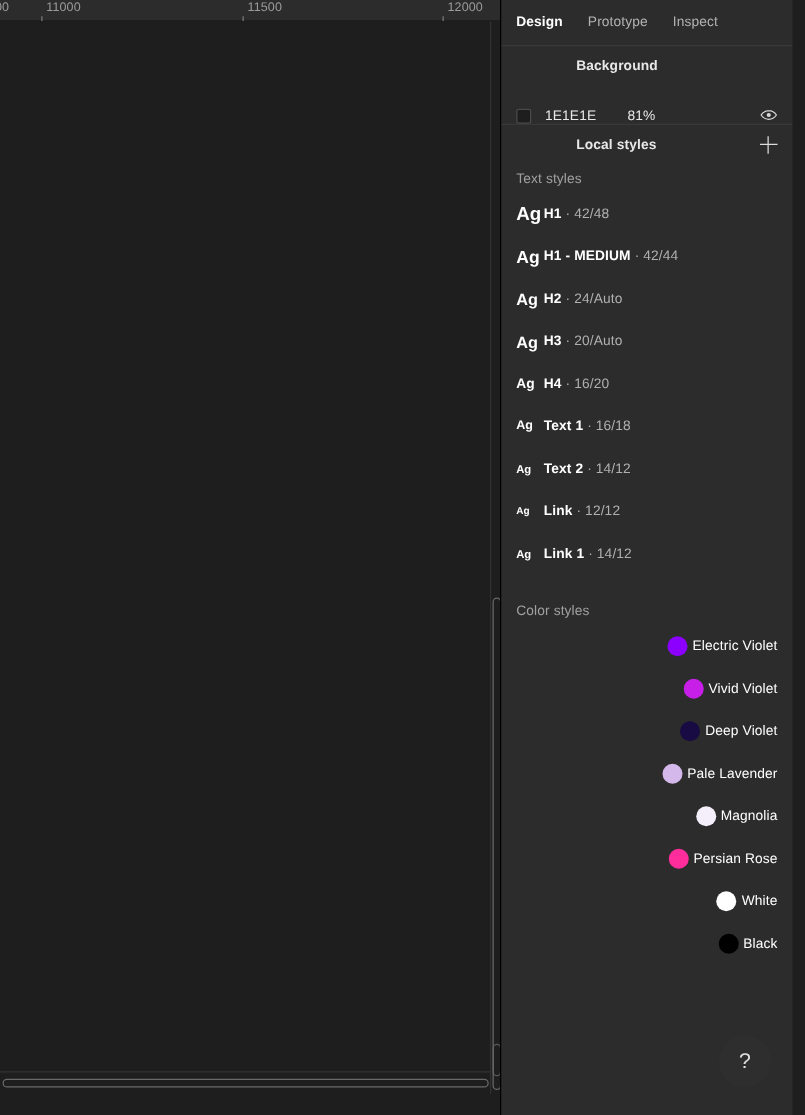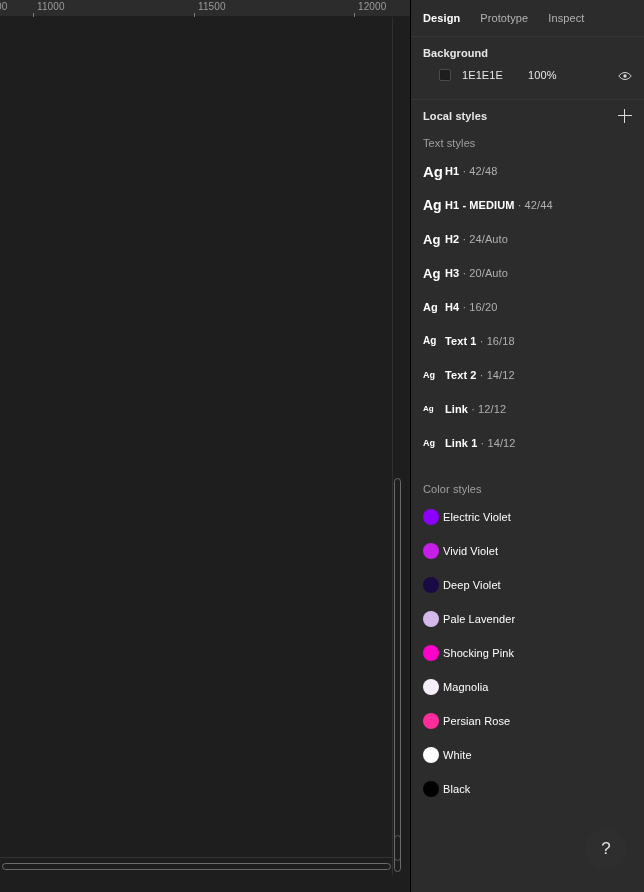--- a/index.html
+++ b/index.html
@@ -65,21 +65,21 @@
     background: transparent;
   }
   .hscroll-stub {
     position: absolute; left: 394px; bottom: 14px;
     width: 7px; height: 26px;
     border: 1px solid #5a5a5a; border-radius: 4px;
   }
 
   
   .panel {
-    position: absolute; left: 410px; top: 0;
+    position: absolute; left: 400px; top: 0;
     width: 234px; height: 892px;
     background: #2c2c2c;
     border-left: 1px solid #000;
     overflow: hidden;
   }
   .tabs {
     display: flex; align-items: center;
     height: 37px; padding: 0 12px; gap: 20px;
     border-bottom: 1px solid #383838;
   }
@@ -90,26 +90,27 @@
   .tab.active { color: #fff; font-weight: bold; }
 
   .section { padding: 0 12px; }
   .section-head {
     display: flex; align-items: center; justify-content: space-between;
     height: 32px;
   }
   .section-title {
     font-size: 11px; font-weight: bold; color: #e8e8e8;
     letter-spacing: .1px;
+    margin-left: 48px;
   }
   .divider { height: 1px; background: #383838; margin: 0; }
 
   .bg-row {
-    display: flex; align-items: flex-start; height: 30px;
-    padding: 0 12px; gap: 0; margin-left: 16px;
+    display: flex; align-items: flex-end; height: 30px;
+    padding: 0 12px; gap: 0;
   }
   .swatch-sq {
     width: 12px; height: 12px; border-radius: 2px;
     border: 1px solid #4a4a4a; flex: none;
   }
   .hexval {
     font-size: 11px; color: #e8e8e8; margin-left: 11px;
     width: 66px; letter-spacing: .1px;
   }
   .opval { font-size: 11px; color: #e8e8e8; letter-spacing: .1px; }
@@ -138,21 +139,21 @@
     text-align: left; line-height: 1;
   }
   .style-name {
     font-size: 11px; color: #fff; font-weight: bold;
     letter-spacing: .1px;
   }
   .style-meta { font-size: 11px; color: #b0b0b0; font-weight: normal; }
 
   .color-row {
     display: flex; align-items: center;
-    height: 34px; padding: 0 12px; gap: 4px;
+    height: 34px; padding: 0 12px; gap: 4px; justify-content: flex-end;
   }
   .swatch-circle {
     width: 16px; height: 16px; border-radius: 50%; flex: none;
   }
   .color-name { font-size: 11px; color: #fff; letter-spacing: .1px; }
 
   .help-btn {
     position: absolute; right: 17px; bottom: 22px;
     width: 42px; height: 42px; border-radius: 50%;
     background: #2e2e2e;
@@ -206,21 +207,21 @@
 
     <div class="section">
       <div class="section-head">
         <span class="section-title">Background</span>
       </div>
     </div>
 
     <div class="bg-row">
       <span class="swatch-sq" id="bg-swatch" style="background: rgb(30, 30, 30);"></span>
       <span class="hexval">1E1E1E</span>
-      <span class="opval">100%</span>
+      <span class="opval">81%</span>
       <span class="eye">
         <svg width="14" height="14" viewBox="0 0 16 16">
           <path d="M8 4C4.8 4 2.2 6.2 1 8c1.2 1.8 3.8 4 7 4s5.8-2.2 7-4c-1.2-1.8-3.8-4-7-4z" fill="none" stroke="#d8d8d8" stroke-width="1.1"></path>
           <circle cx="8" cy="8" r="1.9" fill="#d8d8d8"></circle>
         </svg>
       </span>
     </div>
 
     <div class="divider"></div>
 
@@ -283,24 +284,20 @@
         </div>
         <div class="color-row">
           <span class="swatch-circle" style="background: rgb(24, 10, 66);"></span>
           <span class="color-name">Deep Violet</span>
         </div>
         <div class="color-row">
           <span class="swatch-circle" style="background: rgb(212, 184, 235);"></span>
           <span class="color-name">Pale Lavender</span>
         </div>
         <div class="color-row">
-          <span class="swatch-circle" style="background: rgb(255, 0, 200);"></span>
-          <span class="color-name">Shocking Pink</span>
-        </div>
-        <div class="color-row">
           <span class="swatch-circle" style="background: rgb(245, 239, 251);"></span>
           <span class="color-name">Magnolia</span>
         </div>
         <div class="color-row">
           <span class="swatch-circle" style="background: rgb(255, 45, 155);"></span>
           <span class="color-name">Persian Rose</span>
         </div>
         <div class="color-row">
           <span class="swatch-circle" style="background: rgb(255, 255, 255);"></span>
           <span class="color-name">White</span>

